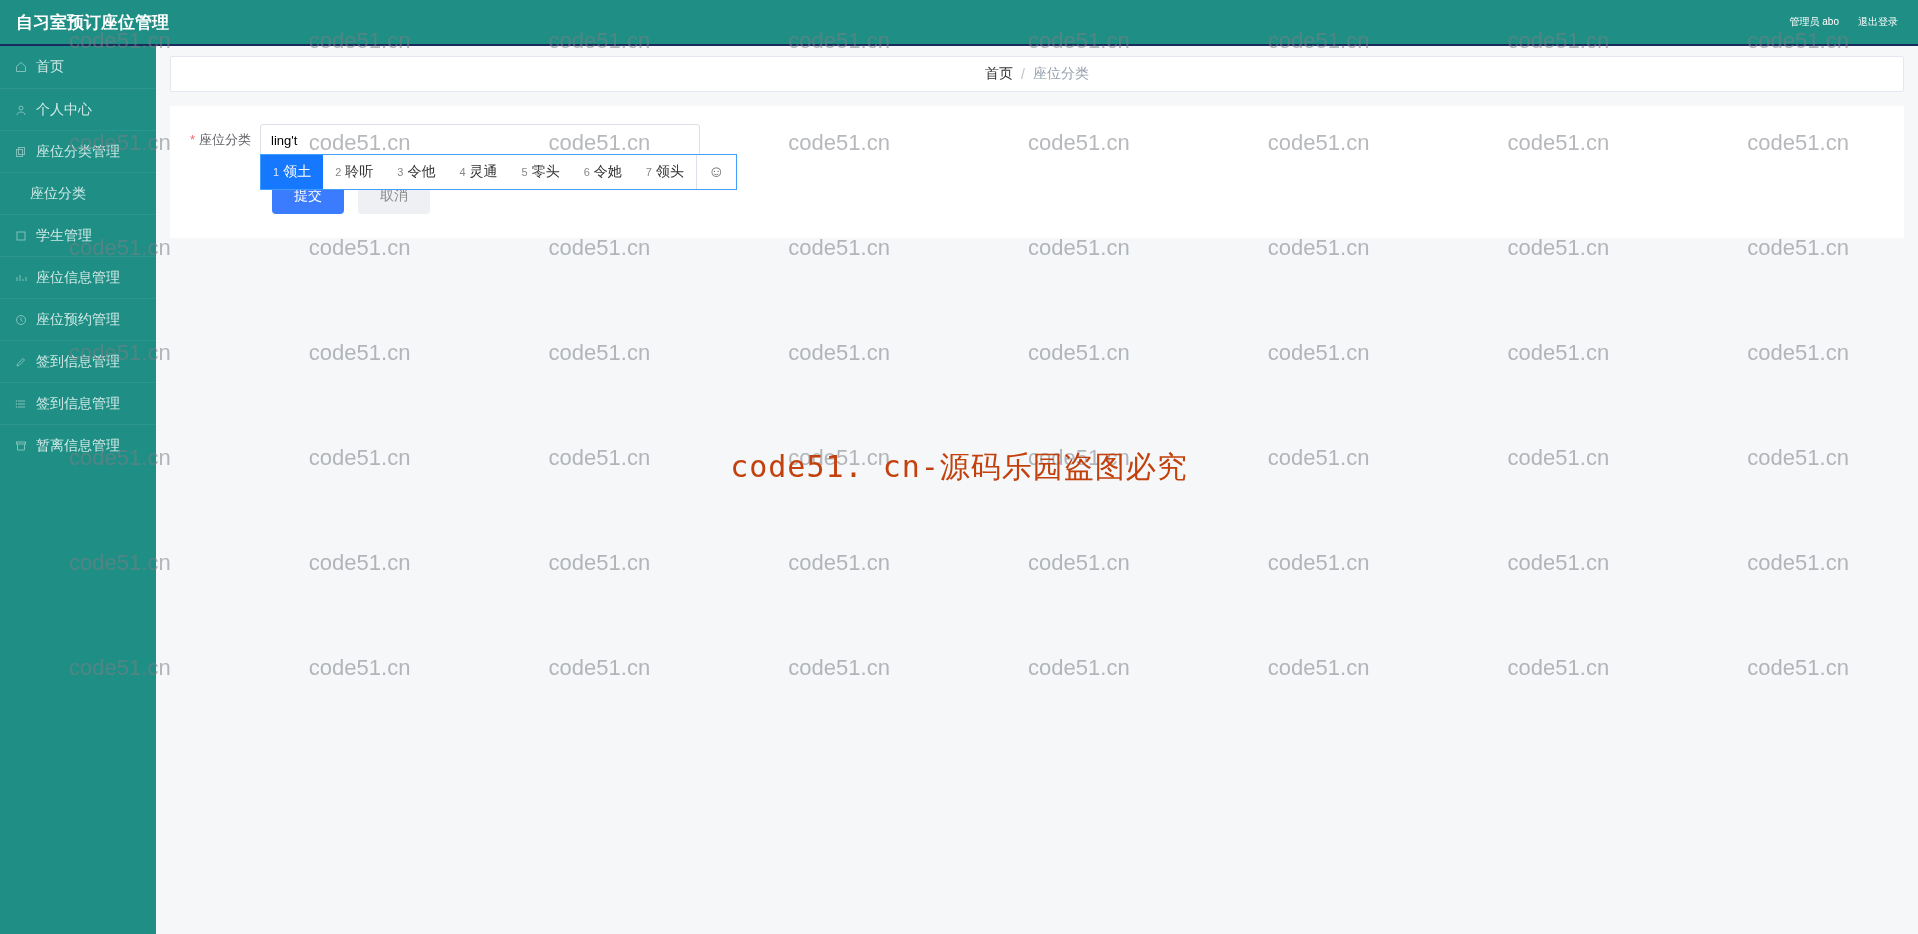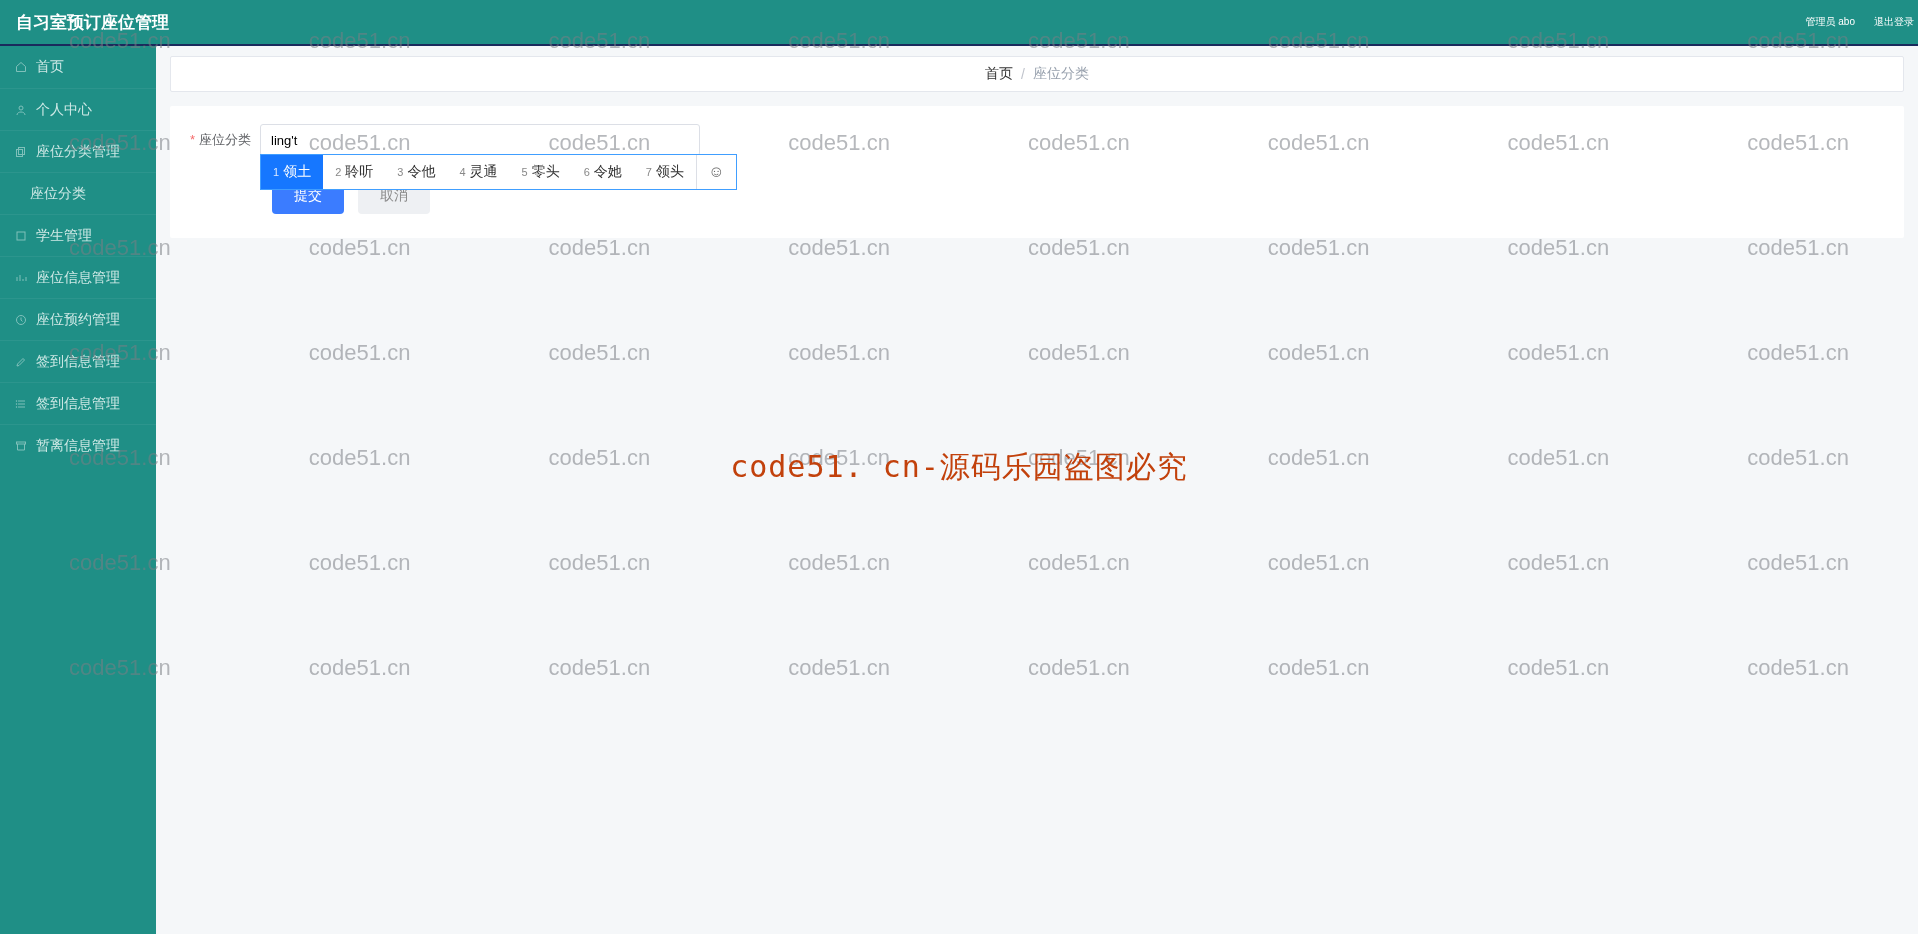--- a/index.html
+++ b/index.html
@@ -1,21 +1,21 @@
 <!DOCTYPE html>
 <html><head>
 <meta charset="utf-8">
 <style>
 * { margin: 0; padding: 0; box-sizing: border-box; }
 body { font-family: "Microsoft YaHei", Arial, sans-serif; font-size: 14px; color: #333; background: #fff; overflow: hidden; }
 
 .app { display: flex; flex-direction: column; height: 100vh; }
 
 
-.topbar { height: 44px; background: #1f8f86; color: #fff; display: flex; align-items: center; justify-content: space-between; padding: 0 4px 0 16px; }
+.topbar { height: 44px; background: #1f8f86; color: #fff; display: flex; align-items: center; justify-content: space-between; padding: 0 20px 0 16px; }
 .topbar-title { font-size: 17px; font-weight: bold; }
 .topbar-right { display: flex; gap: 19px; font-size: 10px; align-items: center; }
 .topbar-link { color: #fff; cursor: pointer; }
 
 .divider-bar { height: 2px; background: #1a2a5c; }
 
 
 .body { flex: 1; display: flex; min-height: 0; }
 
 .sidebar { width: 156px; background: #1f8f86; color: #cfe9e6; display: flex; flex-direction: column; font-size: 14px; }

